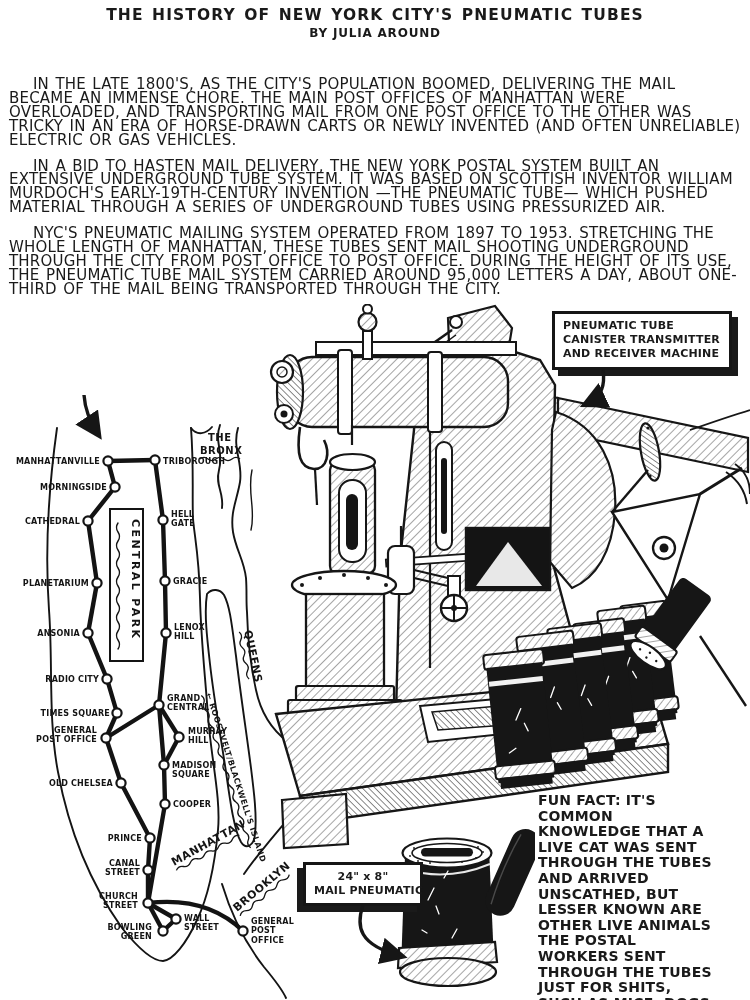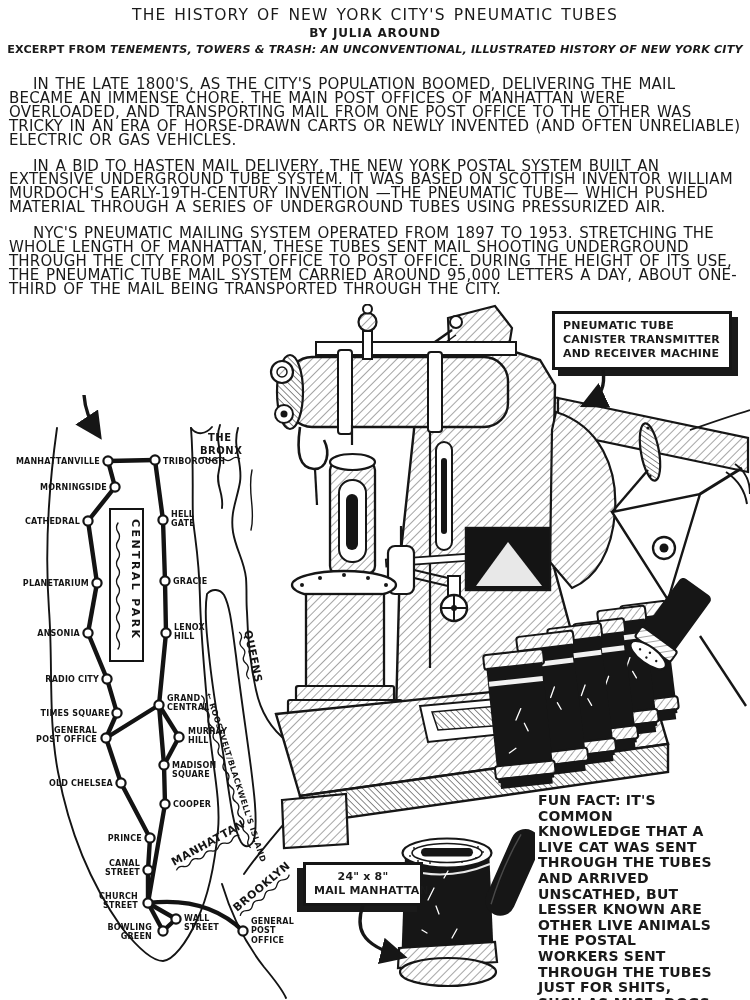--- a/index.html
+++ b/index.html
@@ -1,19 +1,19 @@
 <!DOCTYPE html>
 <html><head>
 <meta charset="utf-8">
 <style>
   html,body{margin:0;padding:0;background:#fff;}
   #page{position:relative;width:750px;height:1000px;background:#ffffff;overflow:hidden;
         font-family:"DejaVu Sans",sans-serif;color:#1a1a1a;}
   .title{position:absolute;top:6px;left:0;right:0;text-align:center;
-         font-size:15.5px;font-weight:400;letter-spacing:1.1px;word-spacing:2px;}
+         font-size:15.5px;font-weight:700;letter-spacing:1.1px;word-spacing:2px;}
   .byline{position:absolute;top:26px;left:0;right:0;text-align:center;
           font-size:12px;font-weight:700;letter-spacing:.8px;}
   .excerpt{position:absolute;top:43px;left:0;right:0;text-align:center;
            font-size:11.2px;font-weight:600;letter-spacing:.15px;}
   .excerpt i{font-style:italic;}
   .paras{position:absolute;top:78px;left:9px;width:733px;}
   .paras p{margin:0 0 12px 0;font-size:15px;line-height:13.9px;letter-spacing:.2px;
            word-spacing:1.4px;text-indent:24px;}
   .callout{position:absolute;background:#fff;border:3px solid #161616;padding:5px 8px;
            font-size:11px;font-weight:700;line-height:14.2px;letter-spacing:.2px;z-index:30;}
@@ -49,32 +49,31 @@
   .stripe{fill:#f2f2f2;}
   .scr{stroke:#ffffff;stroke-width:1.3;fill:none;stroke-linecap:round;}
 </style>
 </head>
 <body>
 
 <div id="page">
 
   <div class="title">THE HISTORY OF NEW YORK CITY'S PNEUMATIC TUBES</div>
   <div class="byline">BY JULIA AROUND</div>
-  <div class="excerpt"><span>EXCERPT FROM</span> <i>TENEMENTS, TOWERS &amp; TRASH: AN UNCONVENTIONAL, ILLUSTRATED HISTORY OF NEW YORK CITY</i></div>
 
   <div class="paras">
     <p>IN THE LATE 1800'S, AS THE CITY'S POPULATION BOOMED, DELIVERING THE MAIL BECAME AN IMMENSE CHORE. THE MAIN POST OFFICES OF MANHATTAN WERE OVERLOADED, AND TRANSPORTING MAIL FROM ONE POST OFFICE TO THE OTHER WAS TRICKY IN AN ERA OF HORSE-DRAWN CARTS OR NEWLY INVENTED (AND OFTEN UNRELIABLE) ELECTRIC OR GAS VEHICLES.</p>
     <p>IN A BID TO HASTEN MAIL DELIVERY, THE NEW YORK POSTAL SYSTEM BUILT AN EXTENSIVE UNDERGROUND TUBE SYSTEM. IT WAS BASED ON SCOTTISH INVENTOR WILLIAM MURDOCH'S EARLY-19TH-CENTURY INVENTION —THE PNEUMATIC TUBE— WHICH PUSHED MATERIAL THROUGH A SERIES OF UNDERGROUND TUBES USING PRESSURIZED AIR.</p>
     <p>NYC'S PNEUMATIC MAILING SYSTEM OPERATED FROM 1897 TO 1953. STRETCHING THE WHOLE LENGTH OF MANHATTAN, THESE TUBES SENT MAIL SHOOTING UNDERGROUND THROUGH THE CITY FROM POST OFFICE TO POST OFFICE. DURING THE HEIGHT OF ITS USE, THE PNEUMATIC TUBE MAIL SYSTEM CARRIED AROUND 95,000 LETTERS A DAY, ABOUT ONE-THIRD OF THE MAIL BEING TRANSPORTED THROUGH THE CITY.</p>
   </div>
 
   <div class="callout" id="co-machine">PNEUMATIC TUBE CANISTER TRANSMITTER AND RECEIVER MACHINE</div>
   <div class="callout" id="co-canister">
     <div>24" x 8"</div>
-    <div>MAIL MANHATTAN</div>
+    <div>MAIL PNEUMATIC</div>
   </div>
 
   <svg class="layer arrow" id="arrow-map" width="50" height="55" viewBox="0 0 50 55">
     <defs>
         <marker id="ah1" markerWidth="9" markerHeight="9" refX="6" refY="4" orient="auto">
           <path d="M0,0 L8,4 L0,8 Z" fill="#161616"></path>
         </marker>
       </defs>
     <path d="M 16,5 C 17,20 22,32 30,44" fill="none" stroke="#161616" stroke-width="3.4" marker-end="url(#ah1)"></path>
   </svg>

